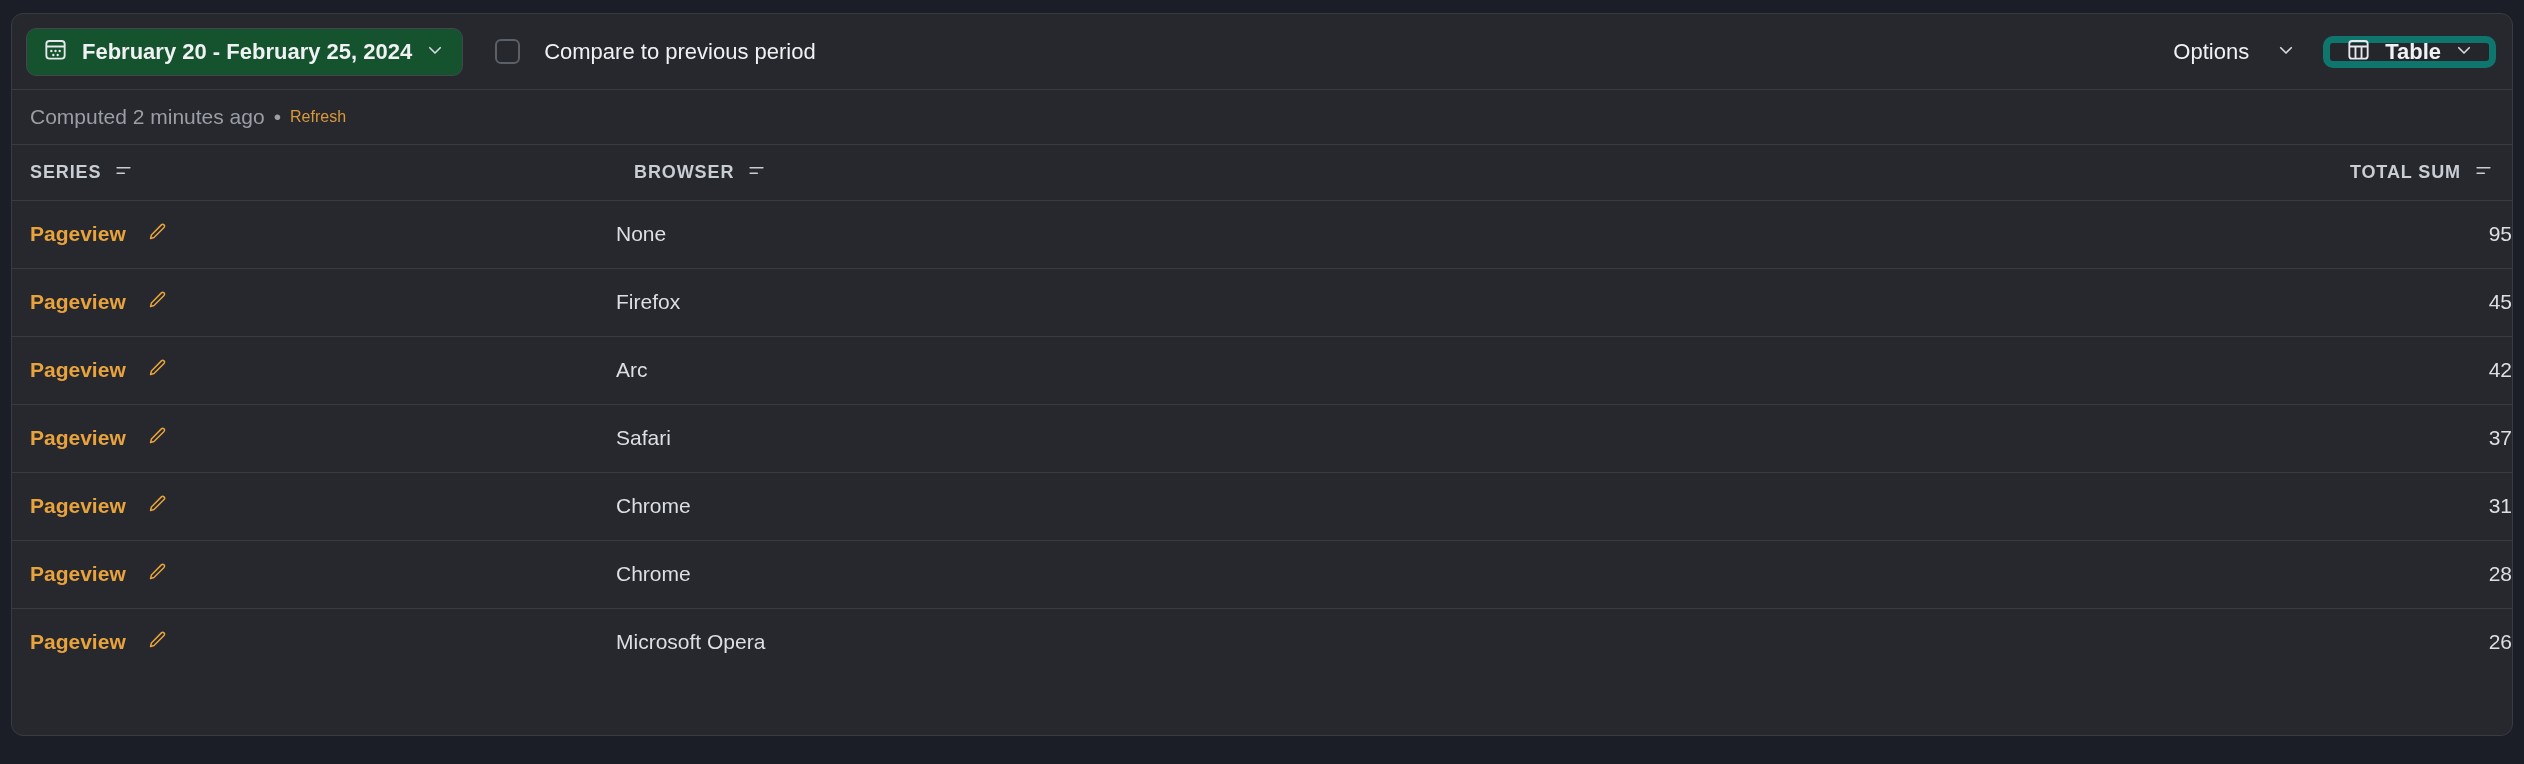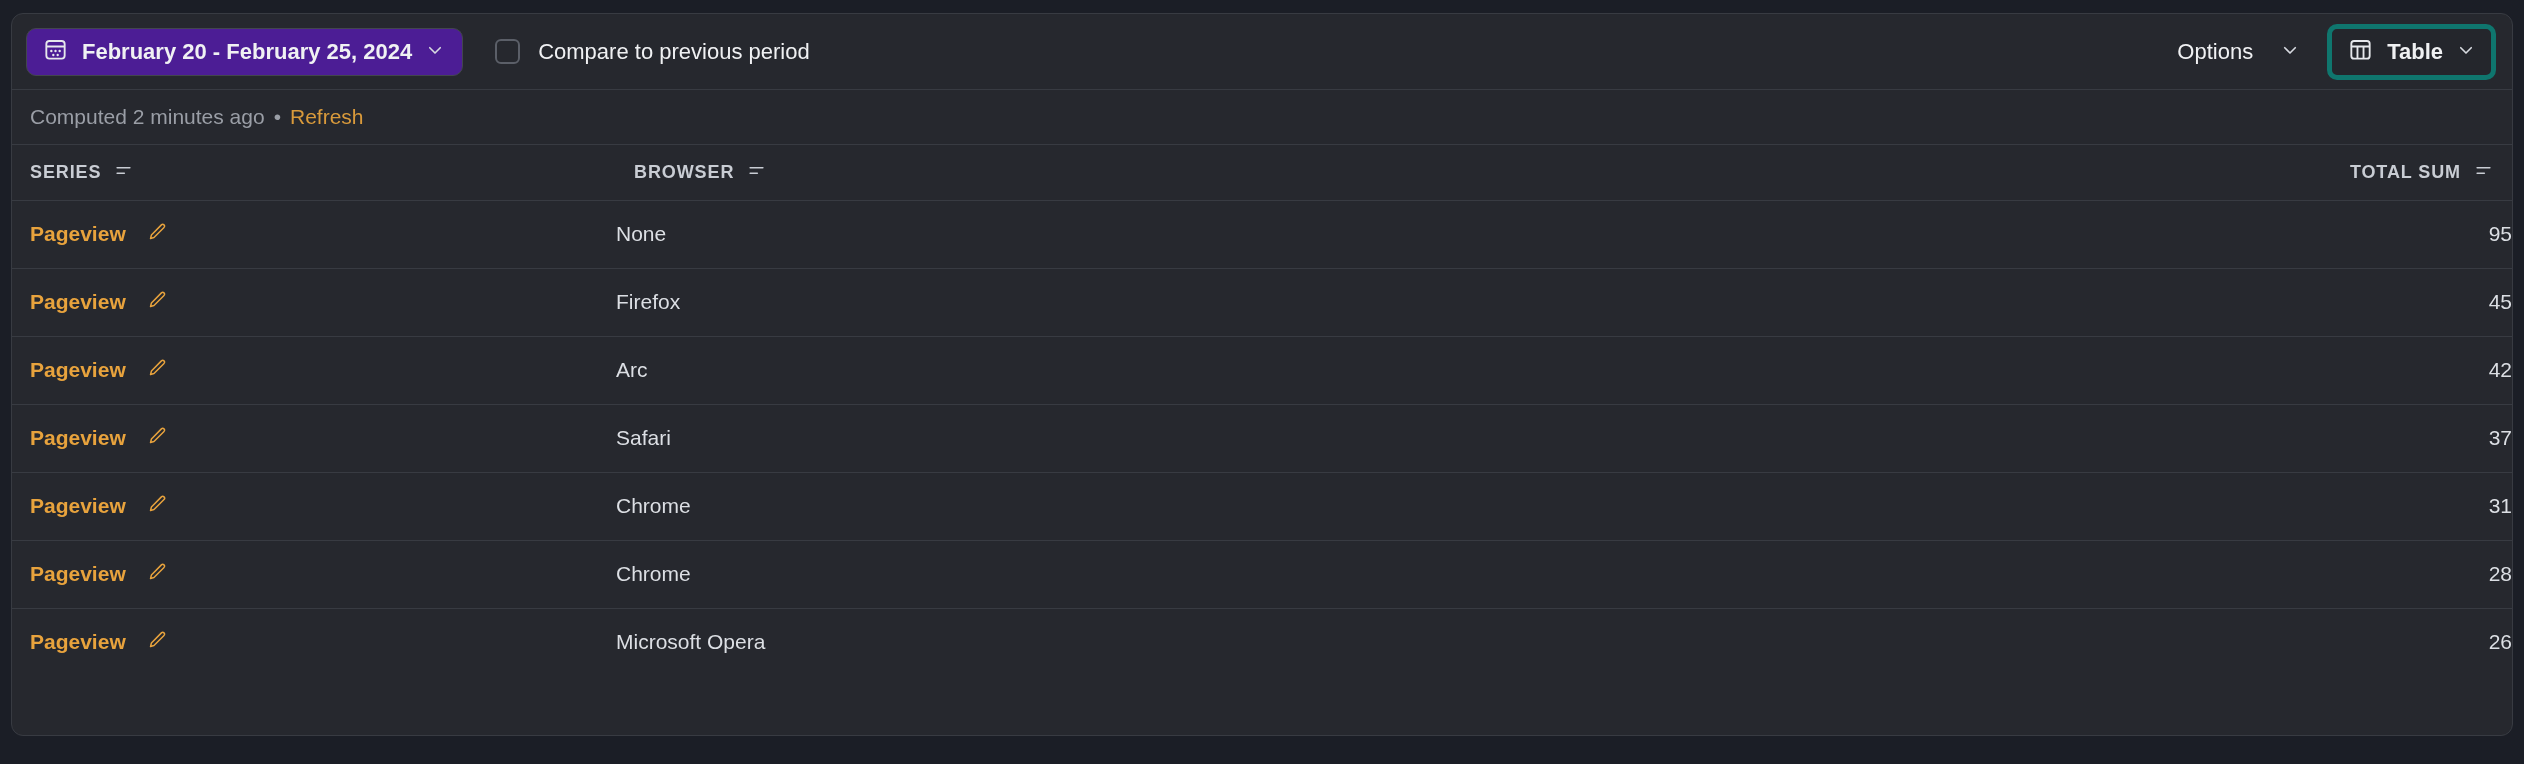--- a/index.html
+++ b/index.html
@@ -32,36 +32,36 @@
     padding: 0 16px 0 14px;
     border-bottom: 1px solid #383b42;
   }
 
   .date-btn {
     display: flex;
     align-items: center;
     gap: 14px;
     height: 48px;
     padding: 0 18px 0 16px;
-    background: #4c1d95;
+    background: #14532d;
     border: 1px solid #43464e;
     border-radius: 10px;
     cursor: pointer;
   }
   .date-btn .label {
     color: #f0f1f3;
     font-size: 22px;
     font-weight: 700;
     white-space: nowrap;
   }
 
   .compare {
     display: flex;
     align-items: center;
-    gap: 18px;
+    gap: 24px;
     height: 48px;
     margin-left: 15px;
     padding: 0 18px 0 16px;
     border: 1px solid transparent;
     border-radius: 10px;
     cursor: pointer;
   }
   .checkbox {
     width: 25px;
     height: 25px;
@@ -92,25 +92,25 @@
   .options-btn .label {
     color: #f0f1f3;
     font-size: 22px;
     font-weight: 400;
   }
 
   .table-btn {
     display: flex;
     align-items: center;
     gap: 14px;
-    height: 56px;
+    height: 32px;
     margin-left: 14px;
     padding: 0 16px;
     background: #24262c;
-    border: 5px solid #0f766e;
+    border: 7px solid #0f766e;
     border-radius: 10px;
     cursor: pointer;
   }
   .table-btn .label {
     color: #f0f1f3;
     font-size: 22px;
     font-weight: 700;
   }
 
   .chev { display: block; }
@@ -119,21 +119,21 @@
   .computed {
     height: 55px;
     display: flex;
     align-items: center;
     padding-left: 18px;
     gap: 0;
     border-bottom: 1px solid #383b42;
   }
   .computed .muted { color: #9a9ea6; font-size: 21px; }
   .computed .dot { color: #9a9ea6; font-size: 21px; padding: 0 9px; }
-  .computed .link { color: #d99a3b; font-size: 21px; cursor: pointer; }
+  .computed .link { color: #d99a3b; font-size: 16px; cursor: pointer; }
 
   
   table.grid {
     width: 100%;
     border-collapse: collapse;
     table-layout: fixed;
   }
   table.grid th, table.grid td {
     padding: 0;
     border-bottom: 1px solid #383b42;

